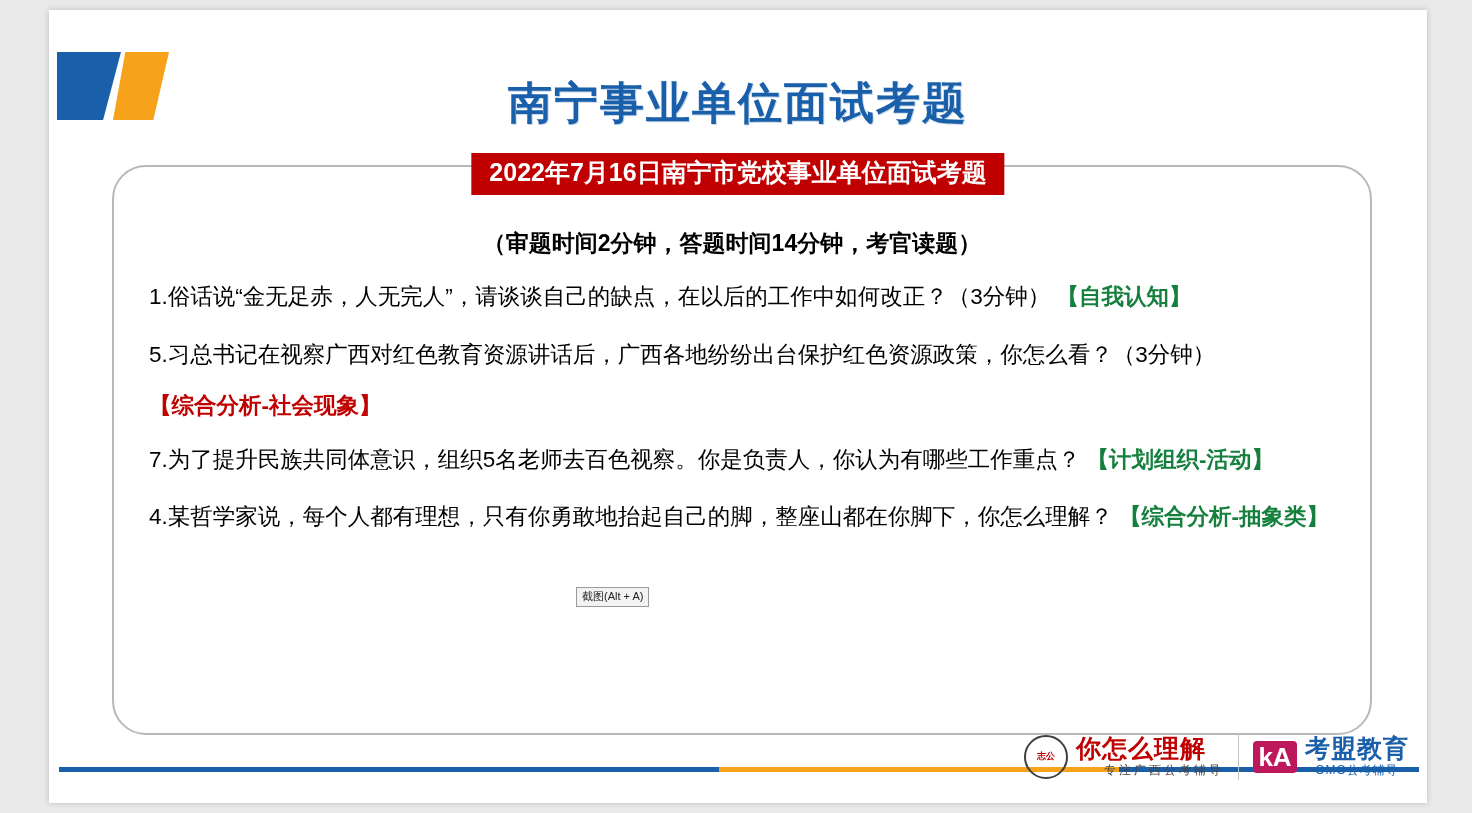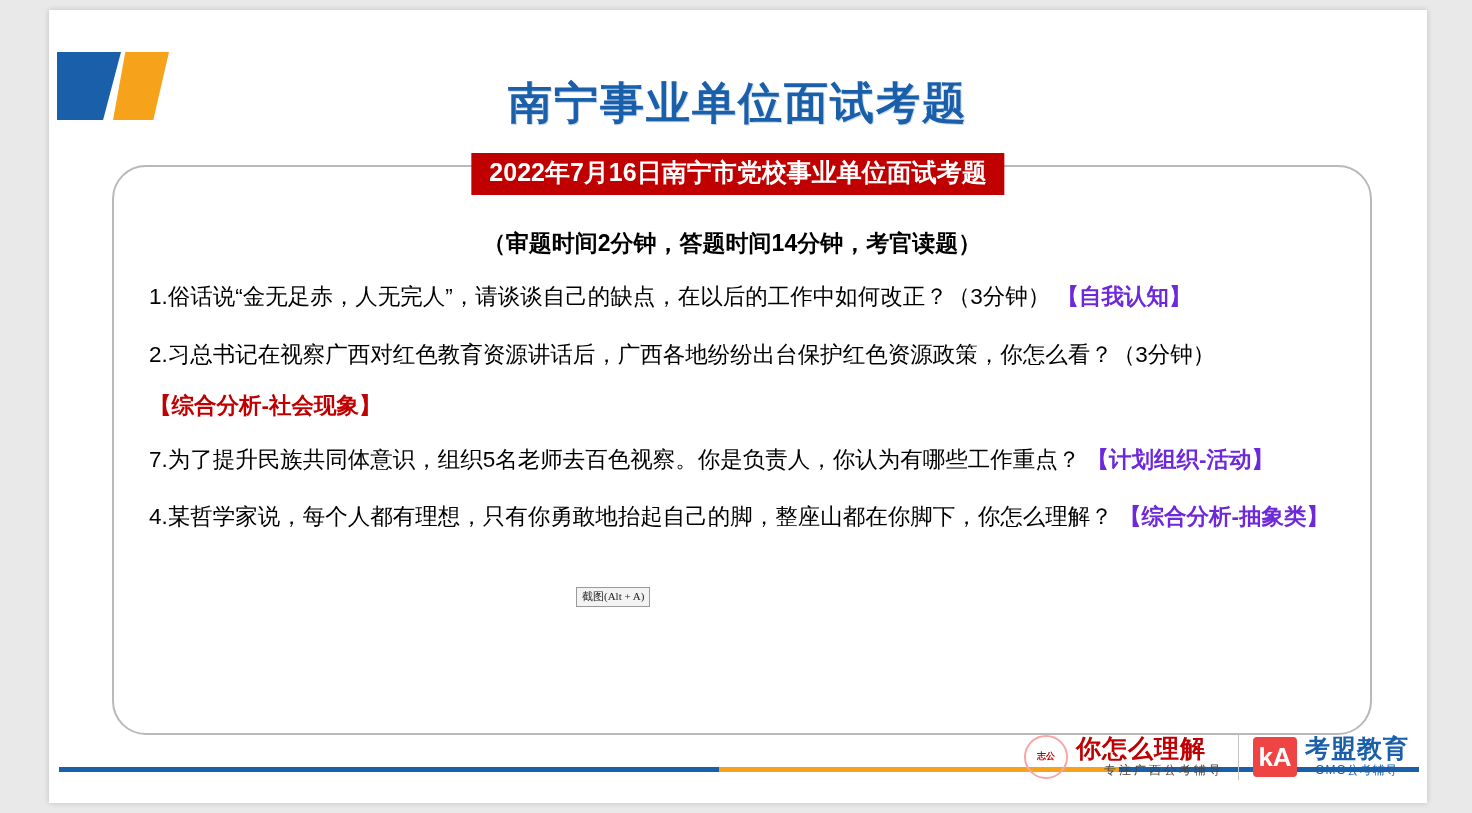--- a/index.html
+++ b/index.html
@@ -110,42 +110,42 @@
     width: 1200px;
   }
   .q-item {
     font-size: 22.5px;
     color: #000000;
     line-height: 1.5;
     margin-bottom: 24px;
     white-space: nowrap;
   }
   .tag {
-    color: #6d28d9;
+    color: #15803d;
     font-weight: bold;
     margin-top: 37px;
   }
   .tag-line {
     font-size: 22.5px;
     color: #c00000;
     font-weight: bold;
     margin-top: -6px;
     margin-bottom: 22px;
   }
 
   .screenshot-hint {
     position: absolute;
     left: 527px;
     top: 577px;
     border: 1px solid #9a9a9a;
     background: #f3f3f3;
     color: #222;
     font-size: 11px;
     padding: 1px 5px 2px 5px;
-    font-family: Liberation Serif, serif;
+    font-family: Liberation Sans, sans-serif;
     white-space: nowrap;
   }
 
   
   .bottom-rule {
     position: absolute;
     left: 10px;
     top: 757px;
     width: 1360px;
     height: 5px;
@@ -174,21 +174,21 @@
     gap: 14px;
   }
   .logo-a {
     display: flex;
     align-items: center;
     gap: 8px;
   }
   .seal {
     width: 44px; height: 44px;
     border-radius: 50%;
-    border: 2px solid #fca5a5;
+    border: 2px solid #404040;
     color: #c00000;
     font-size: 9px;
     font-weight: bold;
     display: flex;
     align-items: center;
     justify-content: center;
     text-align: center;
     line-height: 1.05;
     box-sizing: border-box;
   }
@@ -210,22 +210,22 @@
     width: 1px;
     height: 46px;
     background: #c3c3c3;
   }
   .logo-b {
     display: flex;
     align-items: center;
     gap: 8px;
   }
   .kmark {
-    width: 44px; height: 40px;
-    background: #ef4444;
+    width: 44px; height: 32px;
+    background: #be185d;
     color: #fff;
     font-size: 26px;
     font-weight: bold;
     display: flex;
     align-items: center;
     justify-content: center;
     border-radius: 4px;
     font-family: "Liberation Sans", sans-serif;
   }
   .logo-b-text .main {
@@ -261,21 +261,21 @@
 
     <div class="subtitle">（审题时间2分钟，答题时间14分钟，考官读题）</div>
 
     <div class="q-list">
       <div class="q-item">
         <span>1.俗话说“金无足赤，人无完人”，请谈谈自己的缺点，在以后的工作中如何改正？（3分钟）</span>
         <span class="tag">【自我认知】</span>
       </div>
 
       <div class="q-item">
-        <span>2.习总书记在视察广西对红色教育资源讲话后，广西各地纷纷出台保护红色资源政策，你怎么看？（3分钟）</span>
+        <span>5.习总书记在视察广西对红色教育资源讲话后，广西各地纷纷出台保护红色资源政策，你怎么看？（3分钟）</span>
       </div>
 
       <div class="tag-line">【综合分析-社会现象】</div>
 
       <div class="q-item">
         <span>7.为了提升民族共同体意识，组织5名老师去百色视察。你是负责人，你认为有哪些工作重点？</span>
         <span class="tag">【计划组织-活动】</span>
       </div>
 
       <div class="q-item">

